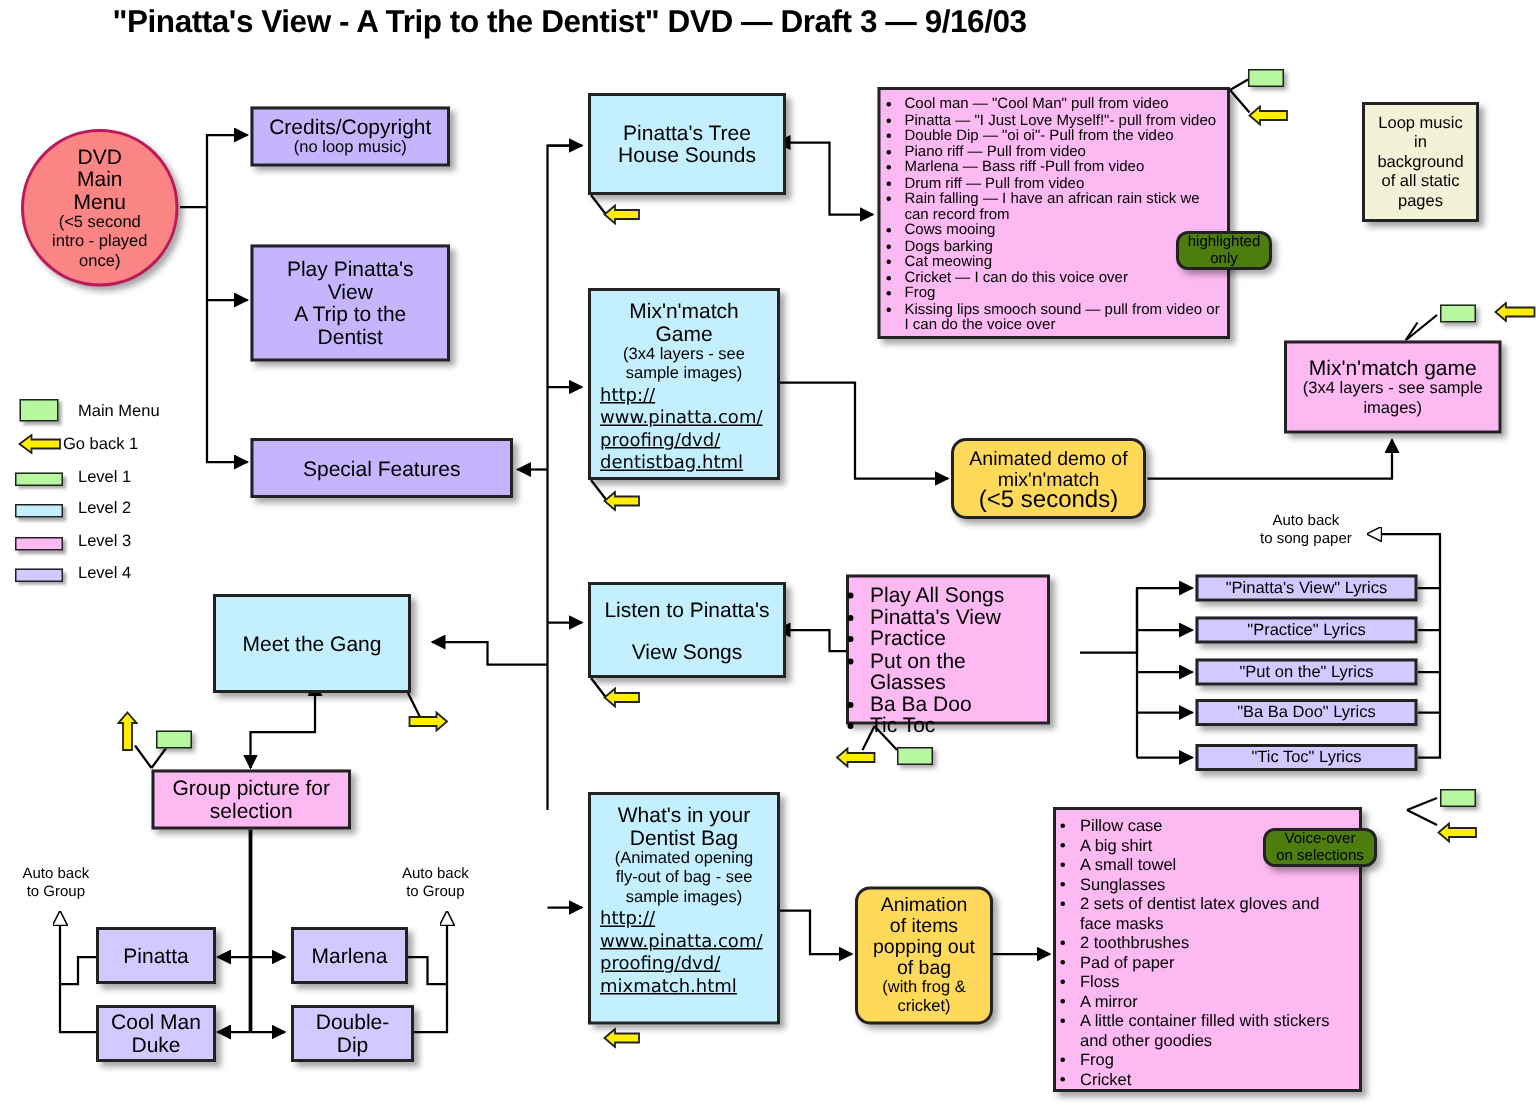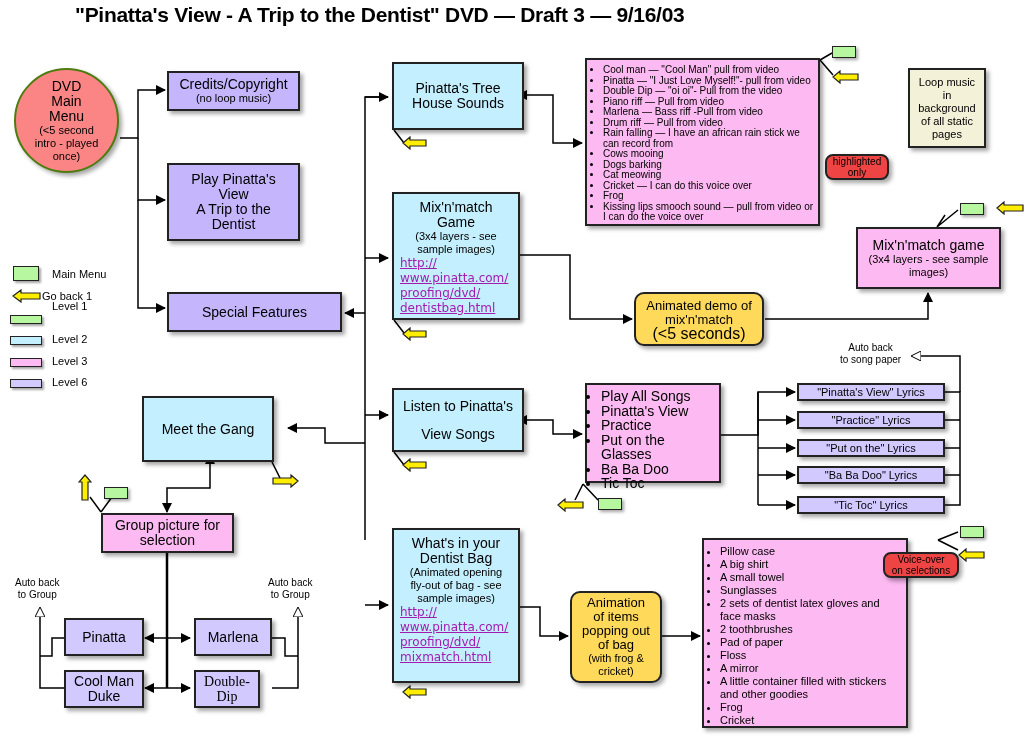--- a/index.html
+++ b/index.html
@@ -5,24 +5,24 @@
   html,body{margin:0;padding:0;background:#fff;}
   body{width:1024px;height:743px;position:relative;overflow:hidden;font-family:"Liberation Sans",sans-serif;color:#000;}
   .title{position:absolute;left:75px;top:3px;font-size:21px;font-weight:bold;letter-spacing:-0.3px;white-space:nowrap;}
   .node{position:absolute;box-sizing:border-box;border:2px solid #222;box-shadow:3px 3px 4px rgba(0,0,0,0.35);text-align:center;display:flex;flex-direction:column;justify-content:center;align-items:center;font-size:14px;line-height:15px;}
   .green{background:#c4b5fd;}
   .blue{background:#c4efff;}
   .pink{background:#fdb9f1;}
   .lav{background:#d1c9ff;}
   .gold{background:#ffd95a;border-radius:10px;}
   .cream{background:#f3f1d7;}
-  .note{background:#ef4444;border-radius:8px;font-size:10px;line-height:11px;margin-left:41px;}
+  .note{background:#4d7c0f;border-radius:8px;font-size:10px;line-height:11px;}
   .sub{font-size:11px;line-height:13px;}
-  .link{color:#a21caf;text-decoration:underline;font-size:12px;line-height:15px;text-align:left;align-self:flex-start;padding-left:6px;font-family:"DejaVu Sans",sans-serif;}
-  .circle{position:absolute;left:14px;top:68px;width:105px;height:105px;border-radius:50%;background:#fb8585;border:2px solid #4d7c0f;box-shadow:3px 3px 4px rgba(0,0,0,0.35);box-sizing:border-box;display:flex;flex-direction:column;align-items:center;justify-content:center;text-align:center;font-size:14px;line-height:15px;}
+  .link{color:#000000;text-decoration:underline;font-size:12px;line-height:15px;text-align:left;align-self:flex-start;padding-left:6px;font-family:"DejaVu Sans",sans-serif;}
+  .circle{position:absolute;left:14px;top:86px;width:105px;height:105px;border-radius:50%;background:#fb8585;border:2px solid #be185d;box-shadow:3px 3px 4px rgba(0,0,0,0.35);box-sizing:border-box;display:flex;flex-direction:column;align-items:center;justify-content:center;text-align:center;font-size:14px;line-height:15px;}
   ul.list{margin:0;padding:0 0 0 14px;text-align:left;list-style:disc;}
   .sounds{font-size:10px;line-height:10.5px;}
   .songs{font-size:14px;line-height:14.5px;}
   .bag{font-size:11px;line-height:13px;}
   .mini{position:absolute;width:24px;height:12px;background:#b6f7a0;border:1.5px solid #222;box-shadow:2px 2px 3px rgba(0,0,0,0.35);box-sizing:border-box;}
   .legend-label{position:absolute;font-size:11px;white-space:nowrap;}
   .legend-sw{position:absolute;box-sizing:border-box;border:1.5px solid #222;box-shadow:2px 2px 2px rgba(0,0,0,0.35);}
   .annot{position:absolute;font-size:10px;line-height:12px;text-align:center;white-space:nowrap;}
   svg.wires{position:absolute;left:0;top:0;}
 </style>
@@ -128,27 +128,27 @@
 </div>
 
 <div>
   <div class="legend-sw" style="left:13px;top:266px;width:26px;height:15px;background:#b6f7a0;"></div>
   <div class="legend-label" style="left:52px;top:268px;">Main Menu</div>
   <svg style="position:absolute;left:12px;top:289px;" width="30" height="14">
     <path d="M1,7 L9,1 L9,4 L28,4 L28,10 L9,10 L9,13 Z" fill="#ffee00" stroke="#222" stroke-width="1.2"></path>
   </svg>
   <div class="legend-label" style="left:42px;top:290px;">Go back 1</div>
   <div class="legend-sw" style="left:10px;top:315px;width:32px;height:9px;background:#b6f7a0;"></div>
-  <div class="legend-label" style="left:52px;top:300px;">Level 1</div>
+  <div class="legend-label" style="left:52px;top:312px;">Level 1</div>
   <div class="legend-sw" style="left:10px;top:336px;width:32px;height:9px;background:#c4efff;"></div>
   <div class="legend-label" style="left:52px;top:333px;">Level 2</div>
   <div class="legend-sw" style="left:10px;top:358px;width:32px;height:9px;background:#fdb9f1;"></div>
   <div class="legend-label" style="left:52px;top:355px;">Level 3</div>
   <div class="legend-sw" style="left:10px;top:379px;width:32px;height:9px;background:#d1c9ff;"></div>
-  <div class="legend-label" style="left:52px;top:376px;">Level 6</div>
+  <div class="legend-label" style="left:52px;top:376px;">Level 4</div>
 </div>
 
 <div class="node blue" style="left:392px;top:62px;width:132px;height:68px;">
   <div>Pinatta's Tree</div>
   <div>House Sounds</div>
 </div>
 <div class="node blue" style="left:392px;top:192px;width:128px;height:128px;justify-content:flex-start;padding-top:6px;">
   <div>Mix'n'match</div>
   <div>Game</div>
   <div class="sub">(3x4 layers - see</div>
@@ -216,21 +216,21 @@
   <div class="sub">(3x4 layers - see sample</div>
   <div class="sub">images)</div>
 </div>
 
 <div class="node gold" style="left:634px;top:292px;width:130px;height:54px;font-size:13px;line-height:14px;">
   <div>Animated demo of</div>
   <div>mix'n'match</div>
   <div class="sub" style="font-size:16px;">(&lt;5 seconds)</div>
 </div>
 
-<div class="node pink" style="left:585px;top:383px;width:136px;height:100px;justify-content:flex-start;padding:4px 8px 0 0;">
+<div class="node pink" style="left:564px;top:383px;width:136px;height:100px;justify-content:flex-start;padding:4px 8px 0 0;">
   <ul class="list songs" id="songs-ul">
       <li>Play All Songs</li>
       <li>Pinatta's View</li>
       <li>Practice</li>
       <li>Put on the Glasses</li>
       <li>Ba Ba Doo</li>
       <li>Tic Toc</li>
     </ul>
 </div>
 
@@ -298,21 +298,21 @@
 </div>
 <div class="node lav" style="left:64px;top:618px;width:80px;height:38px;">
     <div>Pinatta</div>
   </div>
 <div class="node lav" style="left:194px;top:618px;width:78px;height:38px;">
     <div>Marlena</div>
   </div>
 <div class="node lav" style="left:64px;top:670px;width:80px;height:38px;padding:0 8px;">
     <div>Cool Man Duke</div>
   </div>
-<div class="node lav" style="left:194px;top:670px;width:66px;height:38px;padding:0 14px;font-family:Liberation Serif, serif;">
+<div class="node lav" style="left:194px;top:670px;width:82px;height:38px;padding:0 14px;">
     <div>Double-Dip</div>
   </div>
 
 <div class="mini" style="left:832px;top:46px;"></div>
 <div class="mini" style="left:960px;top:203px;"></div>
 <div class="mini" style="left:598px;top:498px;"></div>
 <div class="mini" style="left:960px;top:526px;"></div>
 <div class="mini" style="left:104px;top:487px;"></div>
 
 <svg style="position:absolute;left:832px;top:70px;" width="28" height="14">

